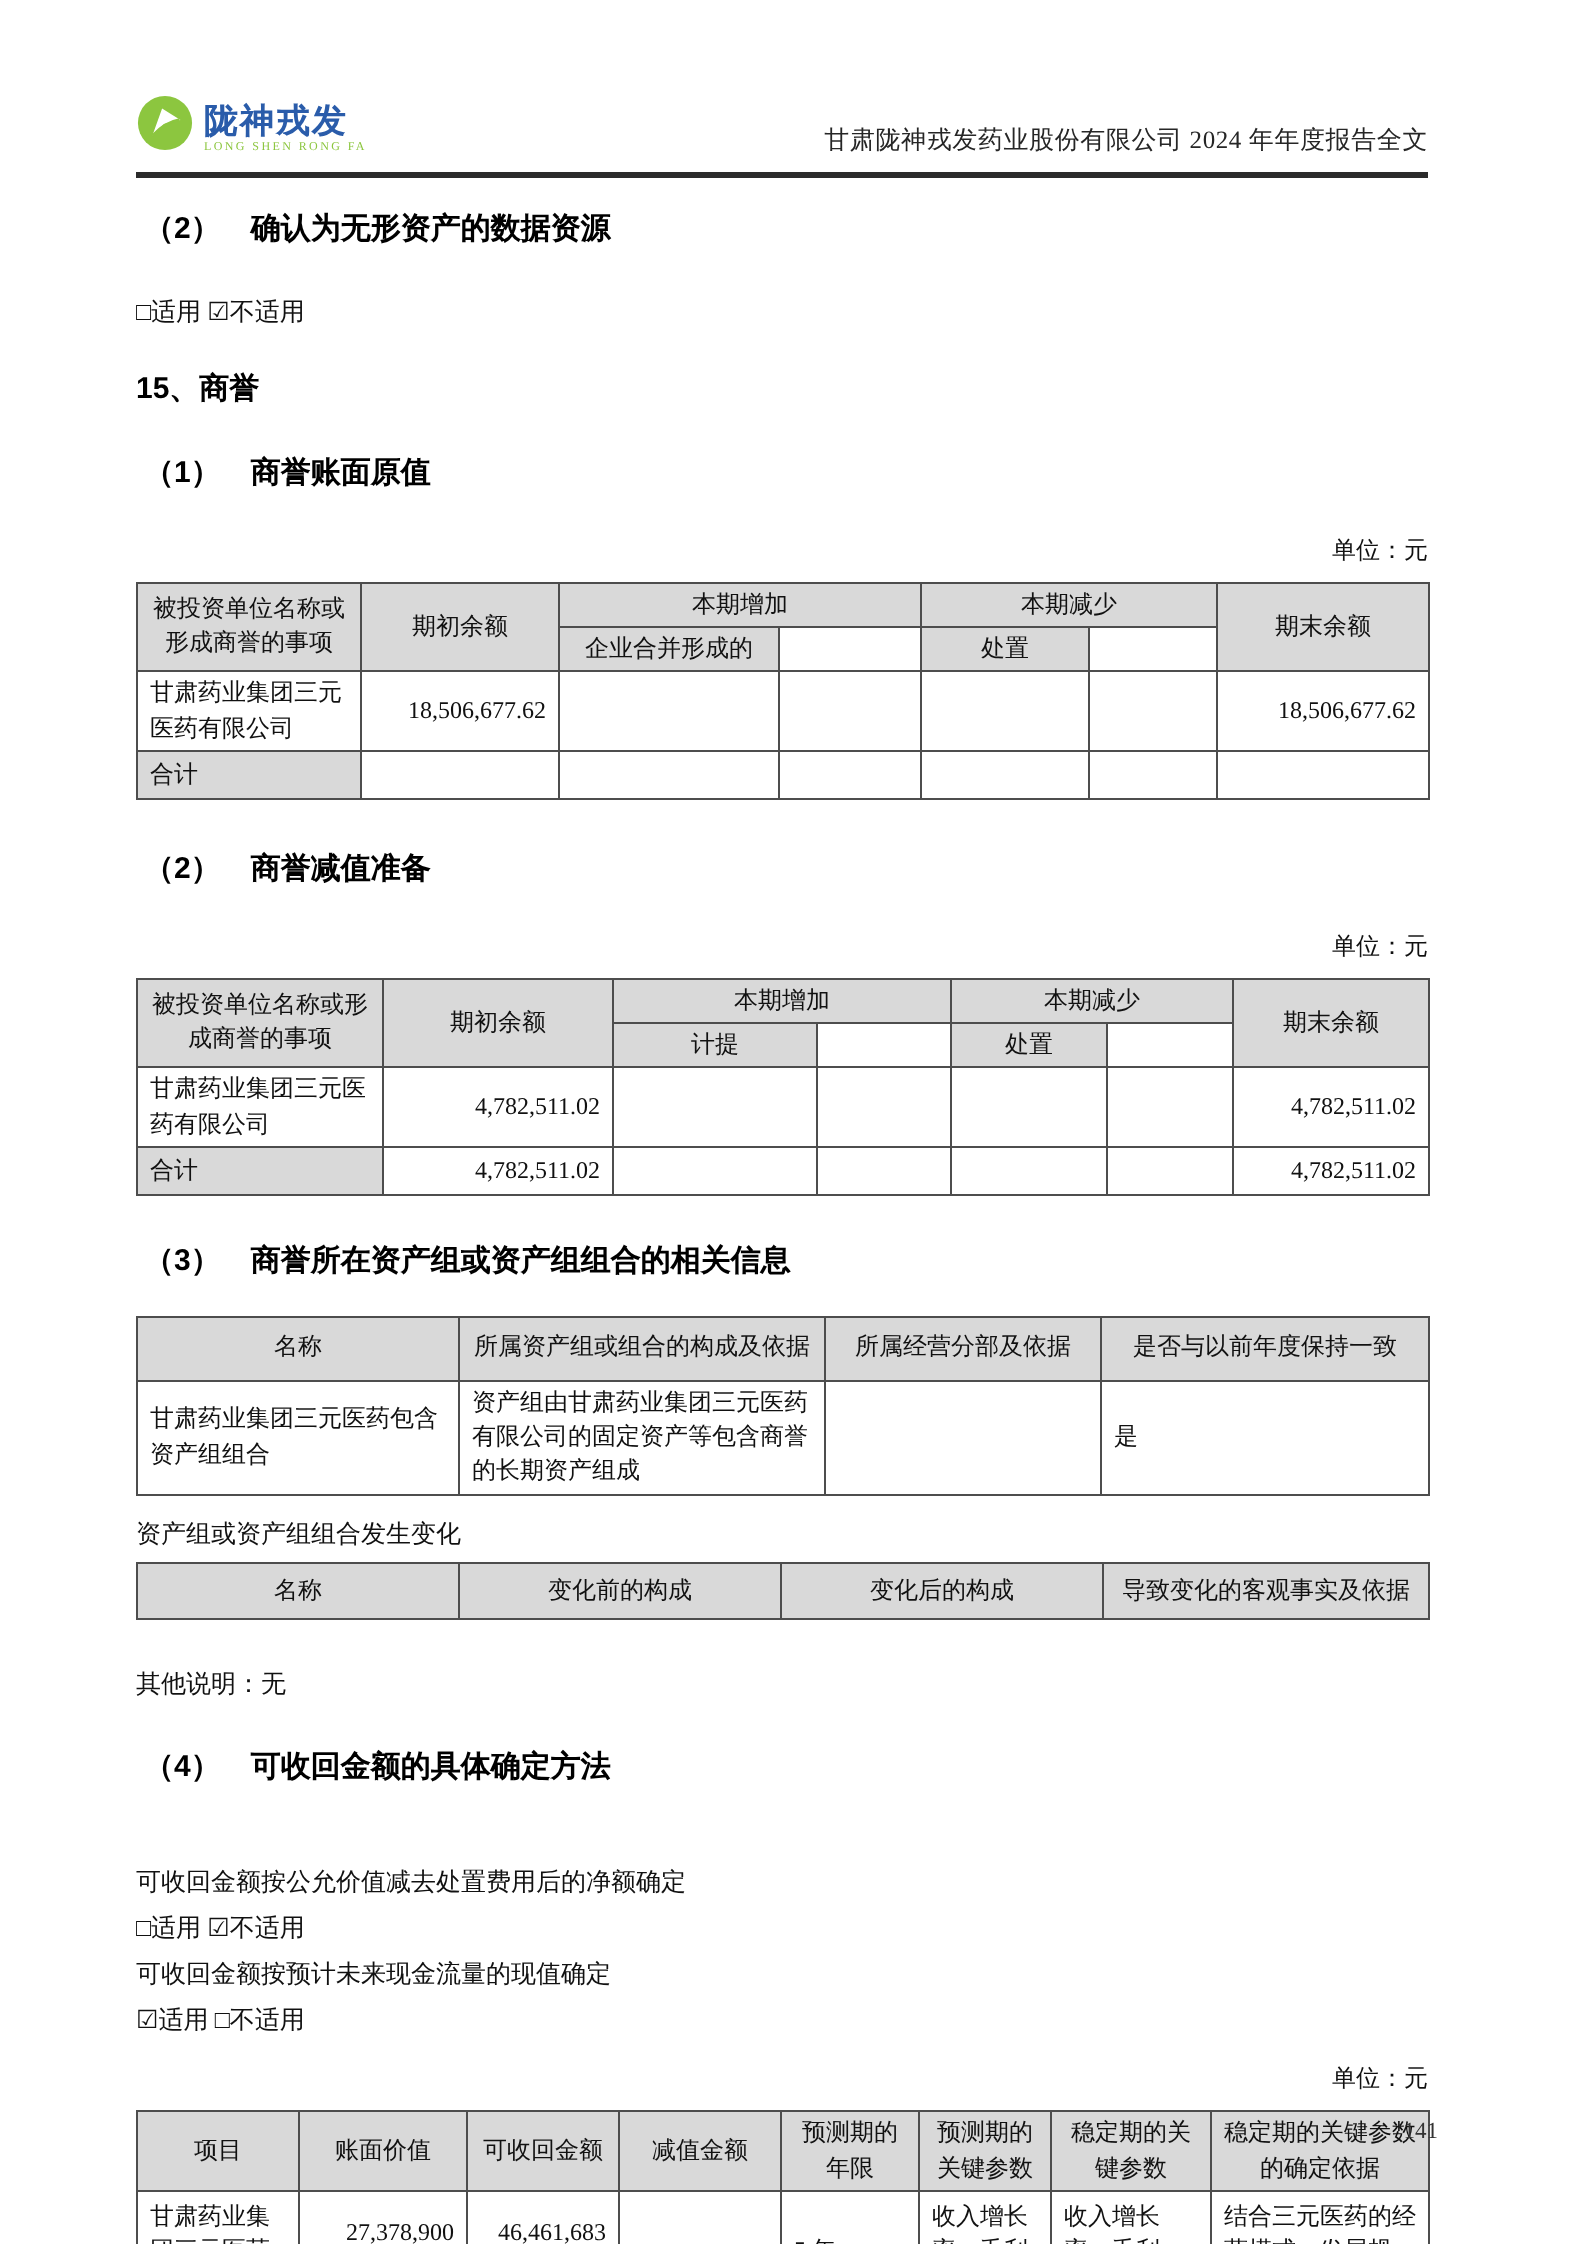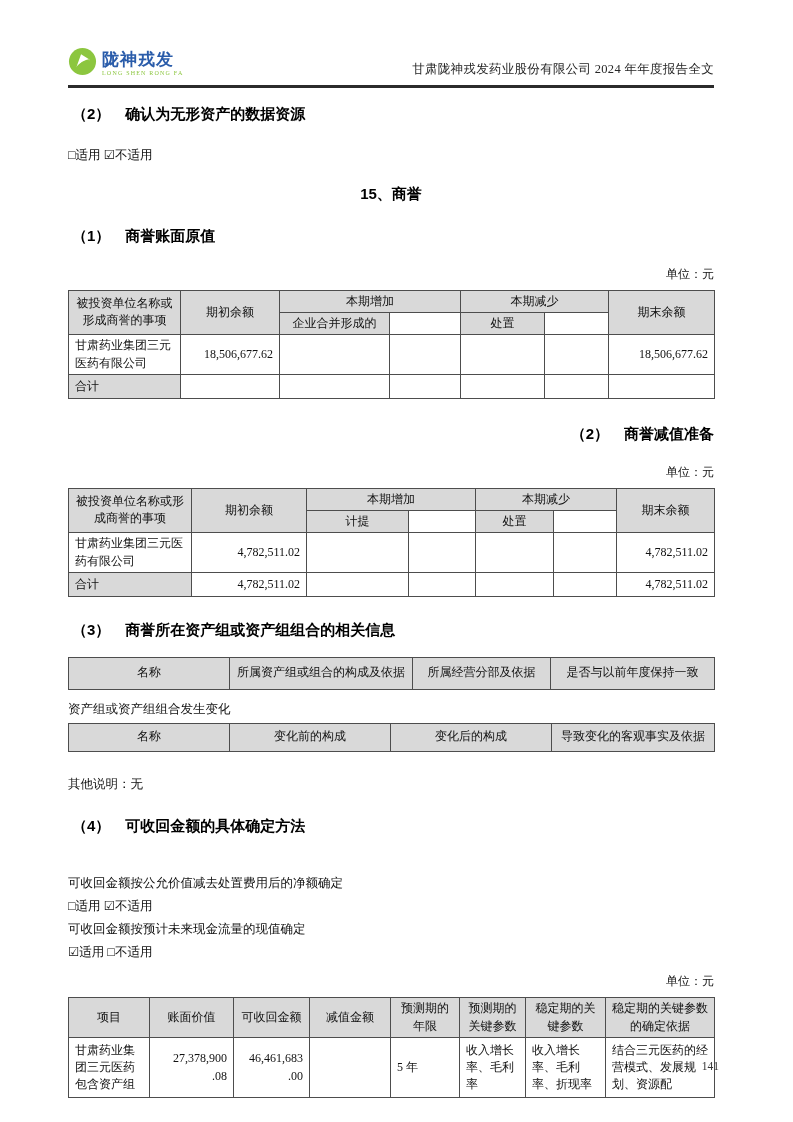--- a/index.html
+++ b/index.html
@@ -24,27 +24,27 @@
     font-weight:bold; font-size:17px; color:#2a5caa; letter-spacing:1px;
   }
   .brand-en { font-size:6px; color:#8cc63f; letter-spacing:1.2px; margin-top:2px; }
   .doc-title { font-size:12.5px; color:#262626; letter-spacing:0.3px; padding-bottom:2px; }
 
   
   .hd {
     font-family:"Liberation Sans","DejaVu Sans",sans-serif;
     font-weight:bold; font-size:15px; color:#000; line-height:1.3;
   }
-  .hd-num { margin-top:20px;text-align:center; }            
+  .hd-num { margin-top:20px; }            
   .hd-p { padding-left:4px; }             
   .mt-sec { margin-top:16px; }
   .mt-h { margin-top:23px; }
   .line { font-size:12.5px; line-height:17px; margin-top:6px; color:#111; }
   .gap-up { margin-top:23px; }
-  .gap-up2 { margin-top:25px;text-align:right; }
+  .gap-up2 { margin-top:25px; }
   .unit { font-size:12px; text-align:right; margin-top:20px; margin-bottom:7px; color:#111; }
 
   
   table { width:100%; border-collapse:collapse; table-layout:fixed; font-size:12px; }
   td {
     border:1px solid #4d4d4d; padding:2px 6px; vertical-align:middle;
     line-height:1.45; word-break:break-word; color:#111;
   }
   .g { background:#d9d9d9; }
   .c { text-align:center; }
@@ -193,20 +193,26 @@
         <col style="width:138px">
         <col style="width:164px">
     </colgroup>
     <tbody>
         <tr class="rh32">
       <td class="g c">名称</td>
       <td class="g c">所属资产组或组合的构成及依据</td>
       <td class="g c">所属经营分部及依据</td>
       <td class="g c">是否与以前年度保持一致</td>
     </tr>
+    <tr class="rh48">
+      <td>甘肃药业集团三元医药包含资产组组合</td>
+      <td>资产组由甘肃药业集团三元医药有限公司的固定资产等包含商誉的长期资产组成</td>
+      <td></td>
+      <td>是</td>
+    </tr>
   </tbody>
     </table>
 
   <div class="line" style="margin-top:11px">资产组或资产组组合发生变化</div>
 
   <table style="margin-top:5px">
     <colgroup>
       <col style="width:161px">
         <col style="width:161px">
         <col style="width:161px">

